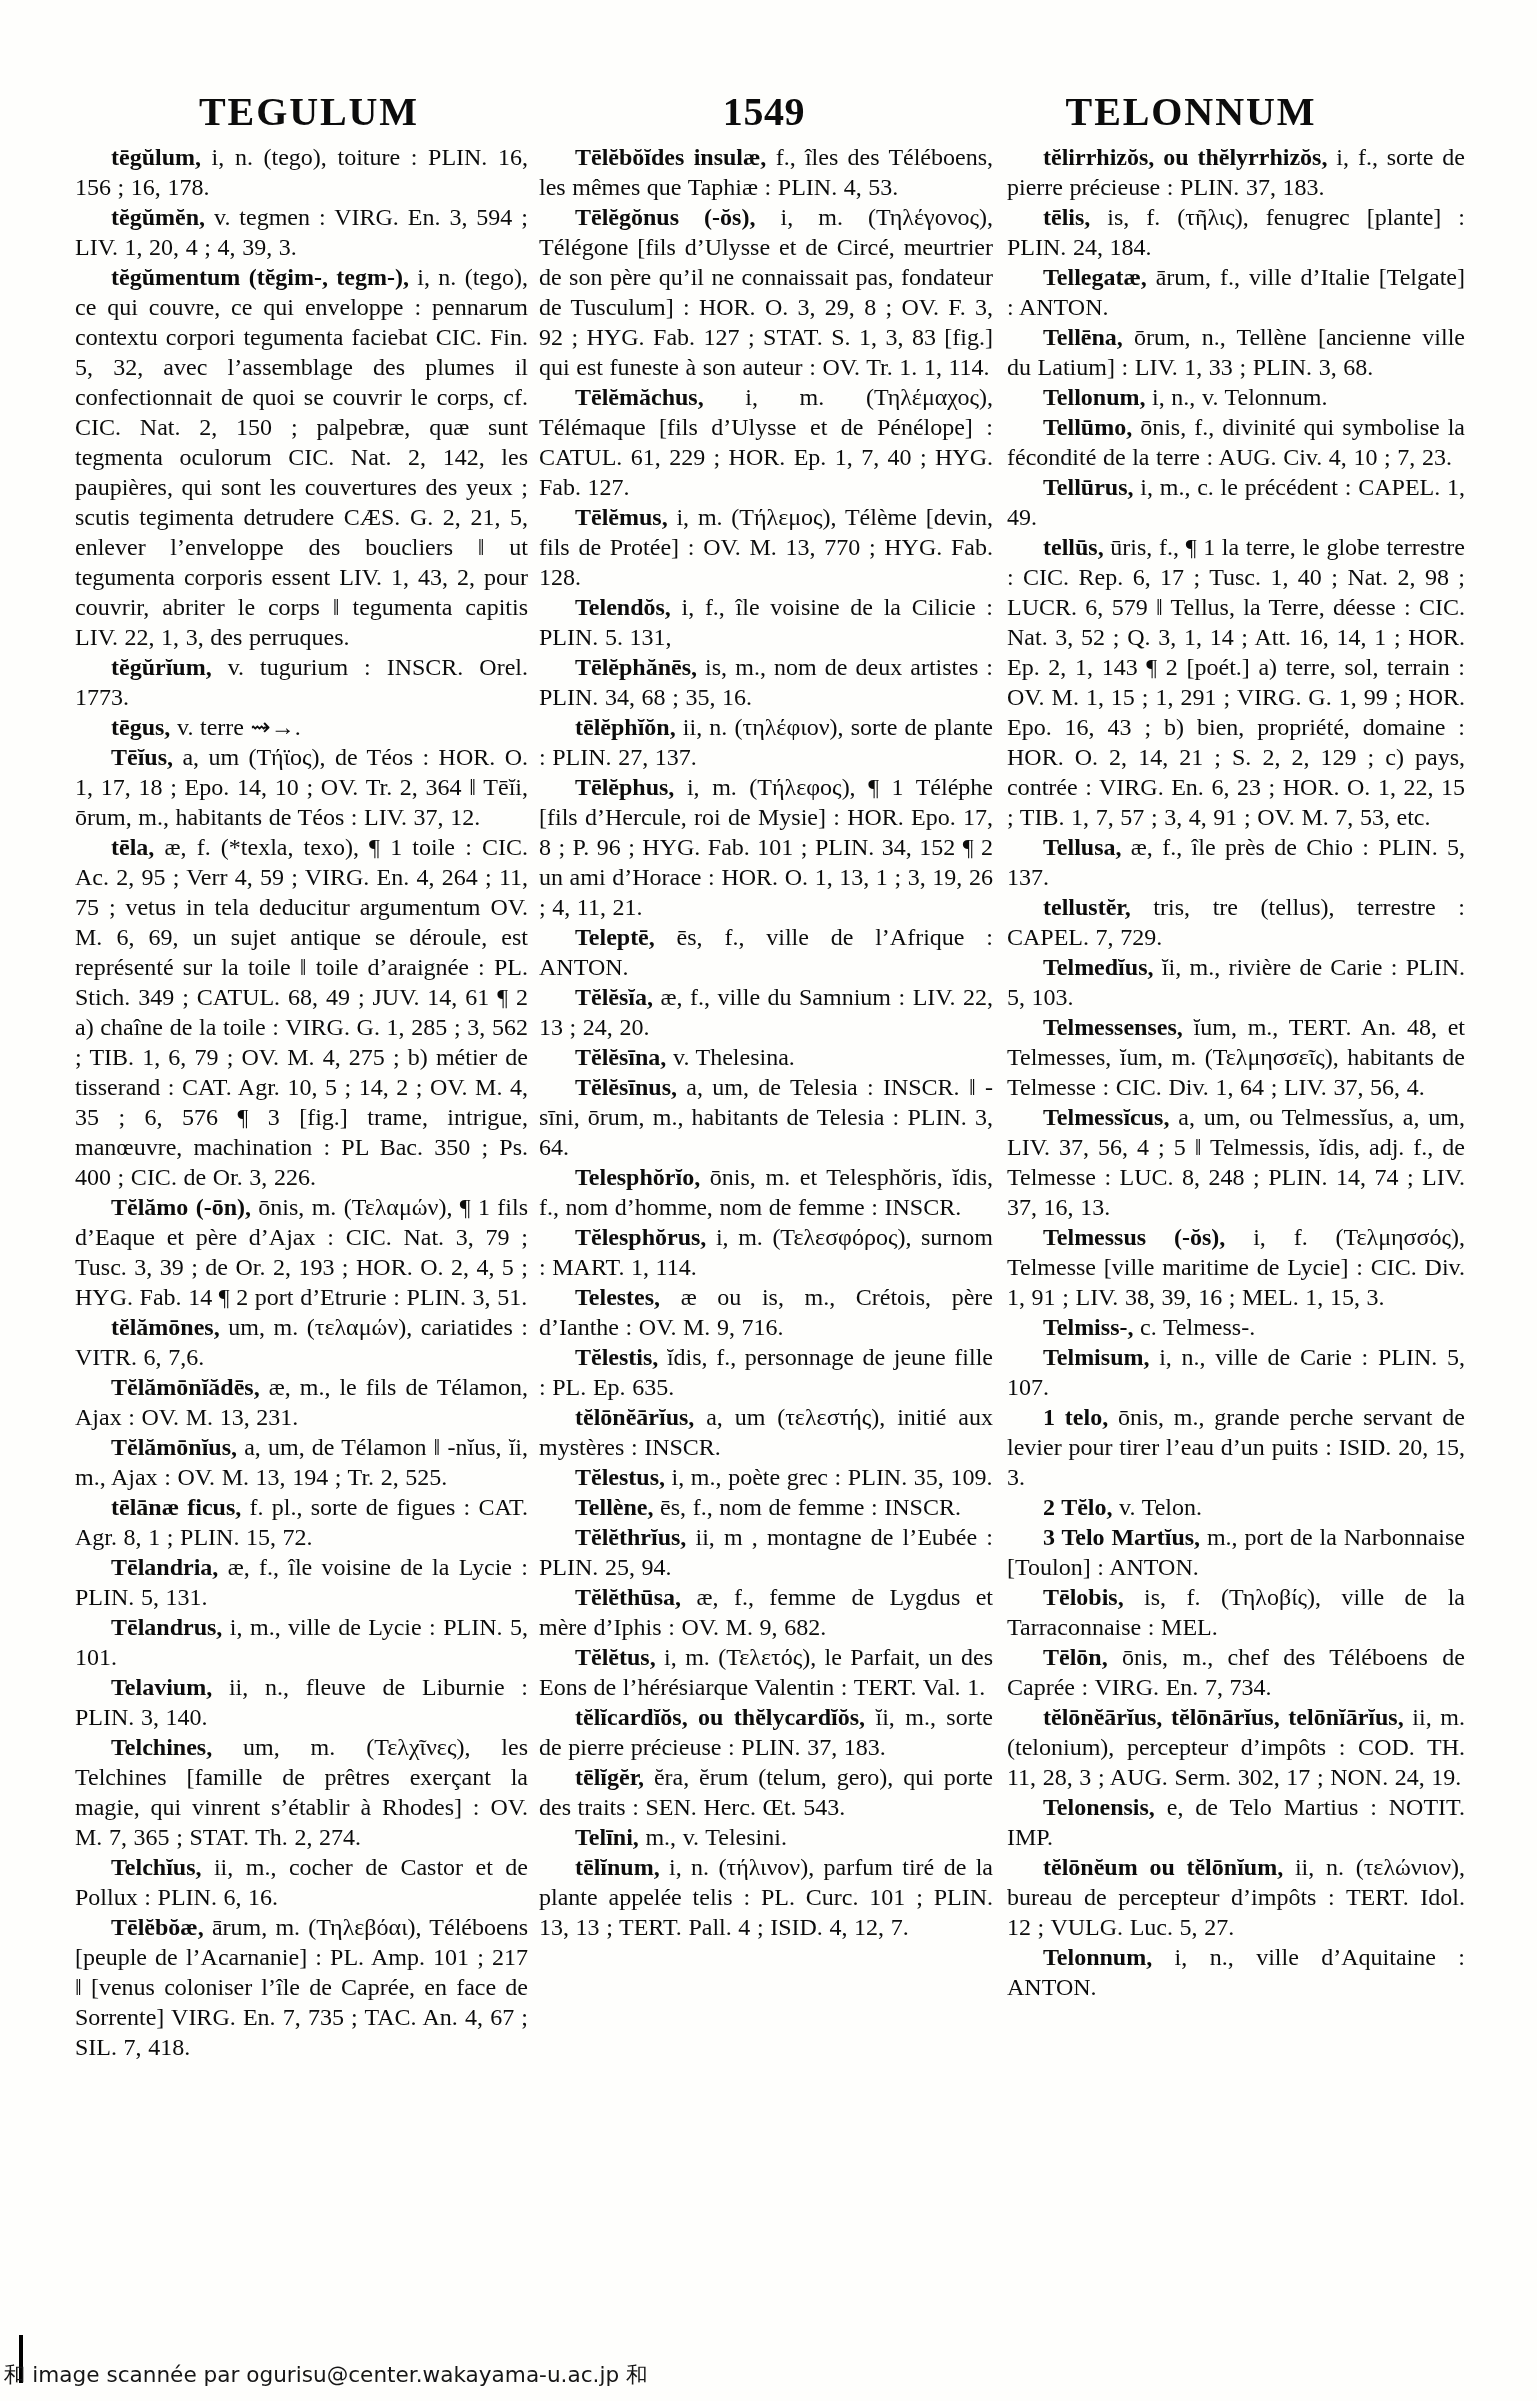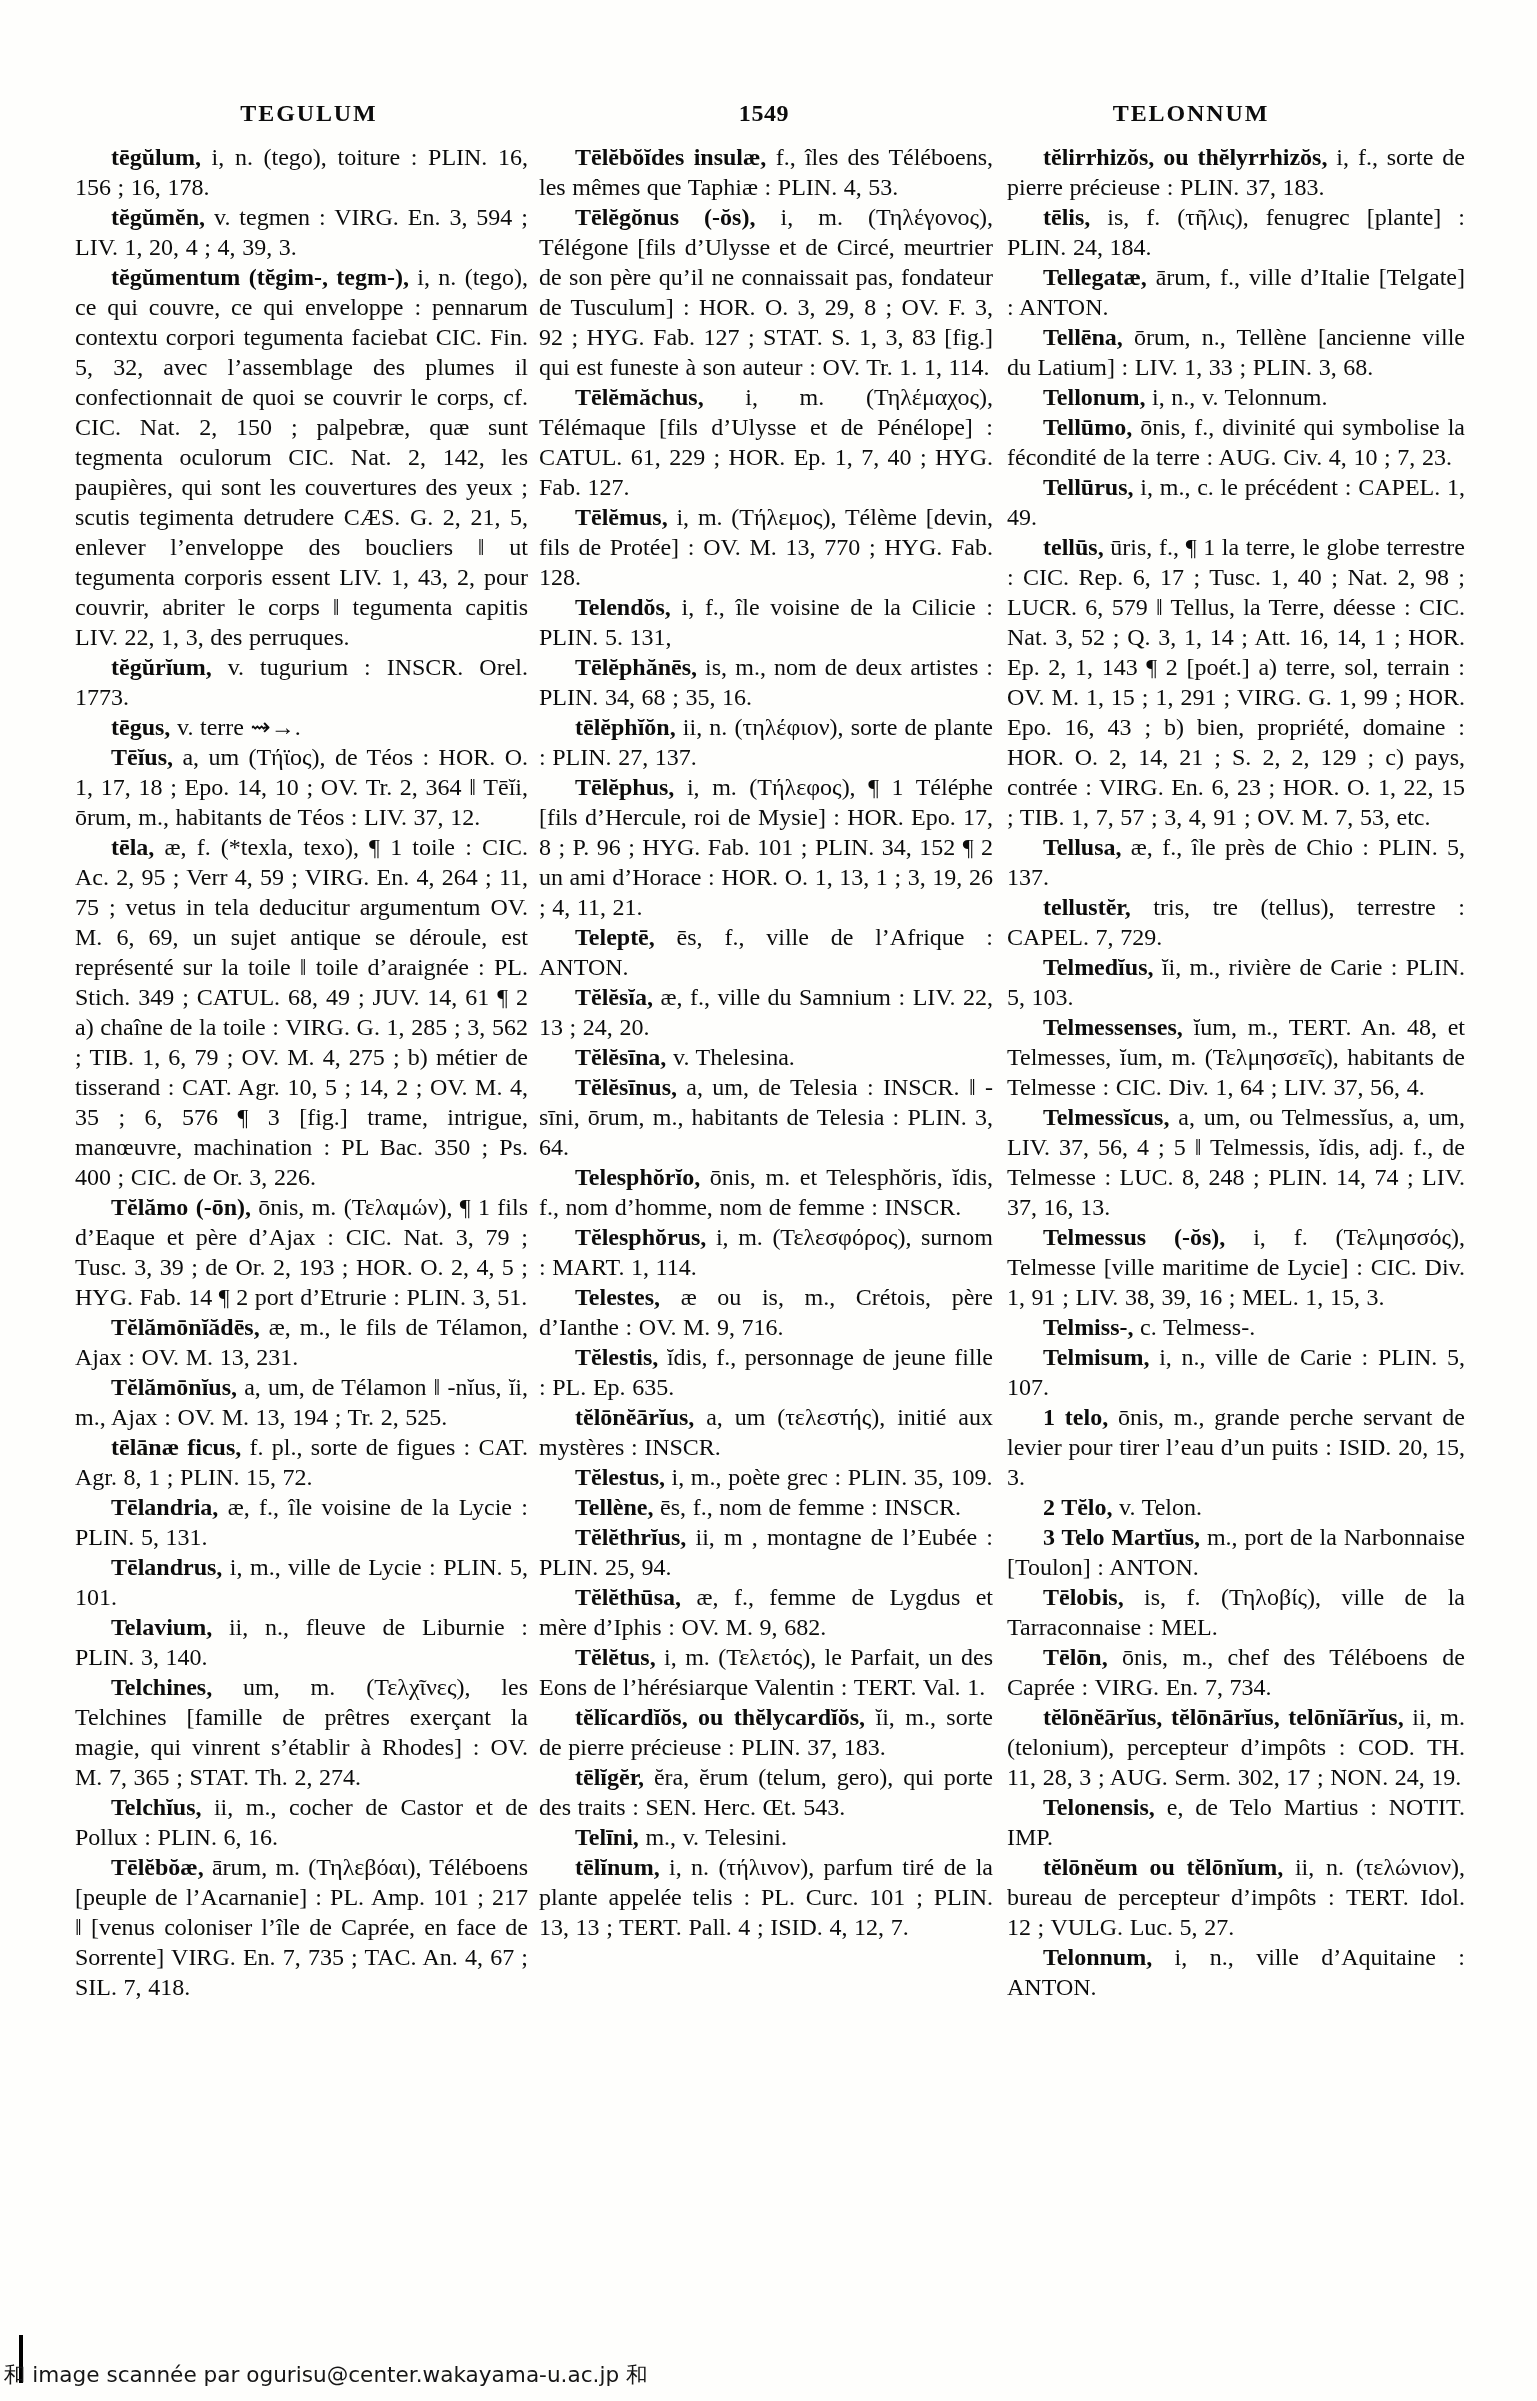--- a/index.html
+++ b/index.html
@@ -6,23 +6,23 @@
   .page{
     position:relative;
     width:1537px;height:2401px;
     margin:0 auto;
     background:#fefefc;
     font-family:"Liberation Serif", serif;
     color:#0c0c0c;
     overflow:hidden;
   }
   .running-head{
-    position:absolute;top:100px;
+    position:absolute;top:88px;
     transform:translateX(-50%);
-    font-size:24px;font-weight:bold;letter-spacing:1.9px;
+    font-size:40px;font-weight:bold;letter-spacing:1.9px;
     white-space:nowrap;
   }
   .head-left{left:309px;}
   .head-center{left:764px;letter-spacing:0.6px;}
   .head-right{left:1191px;}
   .col{
     position:absolute;top:142px;height:2187px;
     overflow:hidden;
     font-size:24px;line-height:30px;
     text-align:justify;
@@ -55,20 +55,21 @@
 
   <div class="col col-1">
       <p class="entry"><b class="hw">tēgŭlum,</b><span> i, n. (tego), toiture : PLIN. 16, 156 ; 16, 178.</span></p>
       <p class="entry"><b class="hw">tĕgŭmĕn,</b><span> v. tegmen : VIRG. En. 3, 594 ; LIV. 1, 20, 4 ; 4, 39, 3.</span></p>
       <p class="entry"><b class="hw">tĕgŭmentum (tĕgim-, tegm-),</b><span> i, n. (tego), ce qui couvre, ce qui enveloppe : pennarum contextu corpori tegumenta faciebat CIC. Fin. 5, 32, avec l’assemblage des plumes il confectionnait de quoi se couvrir le corps, cf. CIC. Nat. 2, 150 ; palpebræ, quæ sunt tegmenta oculorum CIC. Nat. 2, 142, les paupières, qui sont les couvertures des yeux ; scutis tegimenta detrudere CÆS. G. 2, 21, 5, enlever l’enveloppe des boucliers ‖ ut tegumenta corporis essent LIV. 1, 43, 2, pour couvrir, abriter le corps ‖ tegumenta capitis LIV. 22, 1, 3, des perruques.</span></p>
       <p class="entry"><b class="hw">tĕgŭrĭum,</b><span> v. tugurium : INSCR. Orel. 1773.</span></p>
       <p class="entry"><b class="hw">tēgus,</b><span> v. terre ⇝→.</span></p>
       <p class="entry"><b class="hw">Tēĭus,</b><span> a, um (Τήϊος), de Téos : HOR. O. 1, 17, 18 ; Epo. 14, 10 ; OV. Tr. 2, 364 ‖ Tēĭi, ōrum, m., habitants de Téos : LIV. 37, 12.</span></p>
       <p class="entry"><b class="hw">tēla,</b><span> æ, f. (*texla, texo), ¶ 1 toile : CIC. Ac. 2, 95 ; Verr 4, 59 ; VIRG. En. 4, 264 ; 11, 75 ; vetus in tela deducitur argumentum OV. M. 6, 69, un sujet antique se déroule, est représenté sur la toile ‖ toile d’araignée : PL. Stich. 349 ; CATUL. 68, 49 ; JUV. 14, 61 ¶ 2 a) chaîne de la toile : VIRG. G. 1, 285 ; 3, 562 ; TIB. 1, 6, 79 ; OV. M. 4, 275 ; b) métier de tisserand : CAT. Agr. 10, 5 ; 14, 2 ; OV. M. 4, 35 ; 6, 576 ¶ 3 [fig.] trame, intrigue, manœuvre, machination : PL Bac. 350 ; Ps. 400 ; CIC. de Or. 3, 226.</span></p>
       <p class="entry"><b class="hw">Tĕlămo (-ōn),</b><span> ōnis, m. (Τελαμών), ¶ 1 fils d’Eaque et père d’Ajax : CIC. Nat. 3, 79 ; Tusc. 3, 39 ; de Or. 2, 193 ; HOR. O. 2, 4, 5 ; HYG. Fab. 14 ¶ 2 port d’Etrurie : PLIN. 3, 51.</span></p>
+      <p class="entry"><b class="hw">tĕlămōnes,</b><span> um, m. (τελαμών), cariatides : VITR. 6, 7,6.</span></p>
       <p class="entry"><b class="hw">Tĕlămōnĭădēs,</b><span> æ, m., le fils de Télamon, Ajax : OV. M. 13, 231.</span></p>
       <p class="entry"><b class="hw">Tĕlămōnĭus,</b><span> a, um, de Télamon ‖ -nĭus, ĭi, m., Ajax : OV. M. 13, 194 ; Tr. 2, 525.</span></p>
       <p class="entry"><b class="hw">tēlānæ ficus,</b><span> f. pl., sorte de figues : CAT. Agr. 8, 1 ; PLIN. 15, 72.</span></p>
       <p class="entry"><b class="hw">Tēlandria,</b><span> æ, f., île voisine de la Lycie : PLIN. 5, 131.</span></p>
       <p class="entry"><b class="hw">Tēlandrus,</b><span> i, m., ville de Lycie : PLIN. 5, 101.</span></p>
       <p class="entry"><b class="hw">Telavium,</b><span> ii, n., fleuve de Liburnie : PLIN. 3, 140.</span></p>
       <p class="entry"><b class="hw">Telchines,</b><span> um, m. (Τελχῖνες), les Telchines [famille de prêtres exerçant la magie, qui vinrent s’établir à Rhodes] : OV. M. 7, 365 ; STAT. Th. 2, 274.</span></p>
       <p class="entry"><b class="hw">Telchĭus,</b><span> ii, m., cocher de Castor et de Pollux : PLIN. 6, 16.</span></p>
       <p class="entry"><b class="hw">Tēlĕbŏæ,</b><span> ārum, m. (Τηλεβόαι), Téléboens [peuple de l’Acarnanie] : PL. Amp. 101 ; 217 ‖ [venus coloniser l’île de Caprée, en face de Sorrente] VIRG. En. 7, 735 ; TAC. An. 4, 67 ; SIL. 7, 418.</span></p>
     </div>

